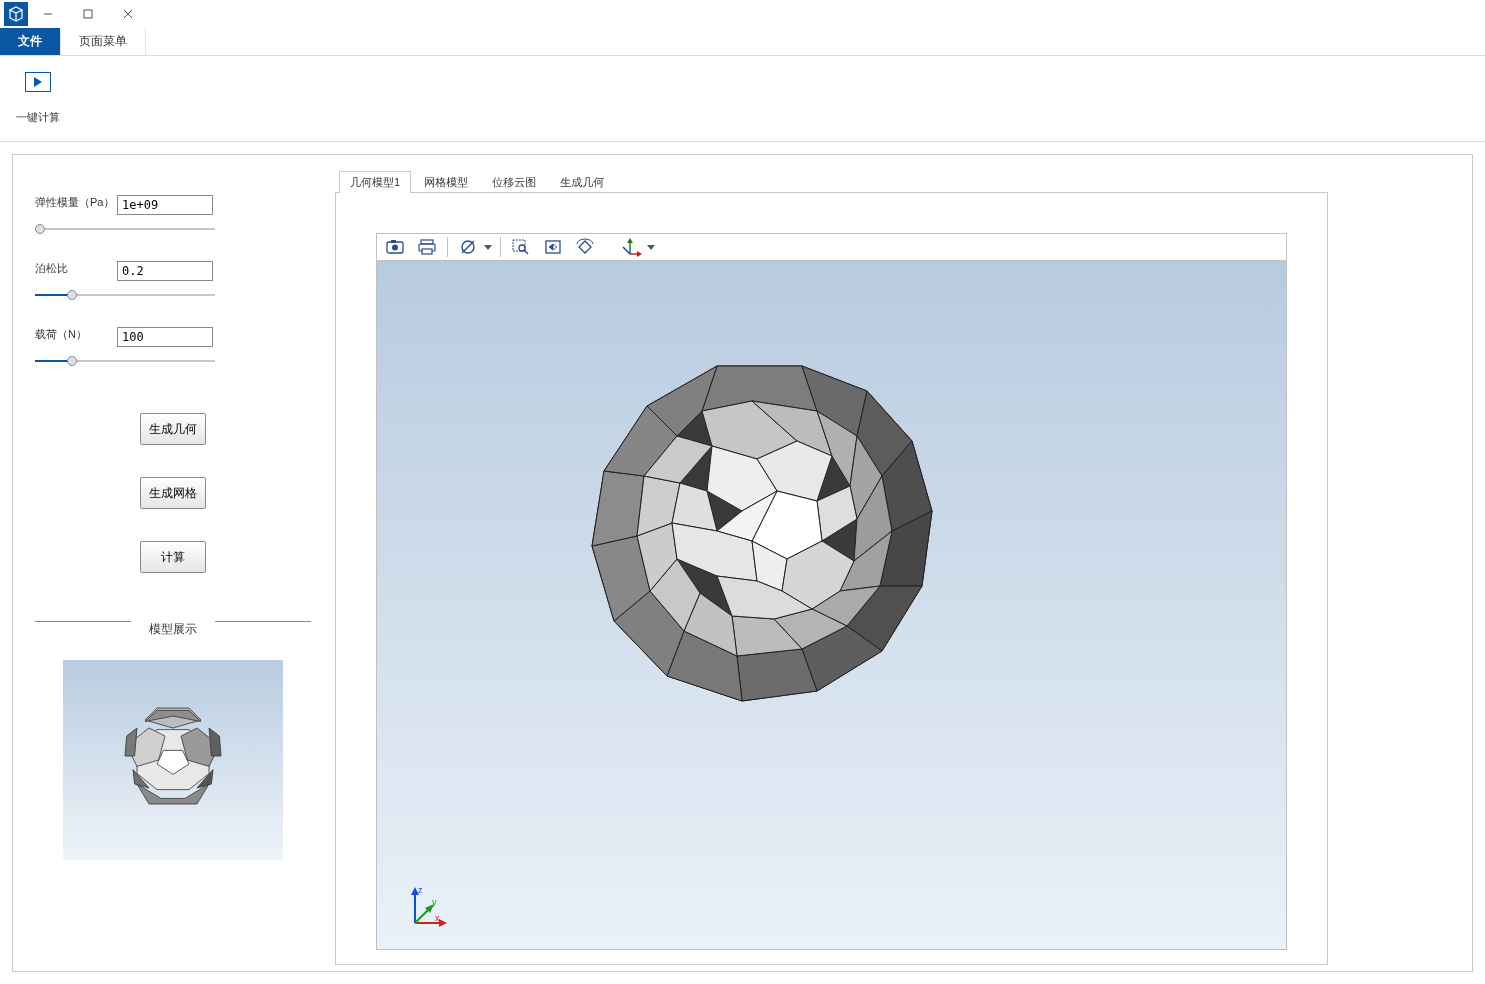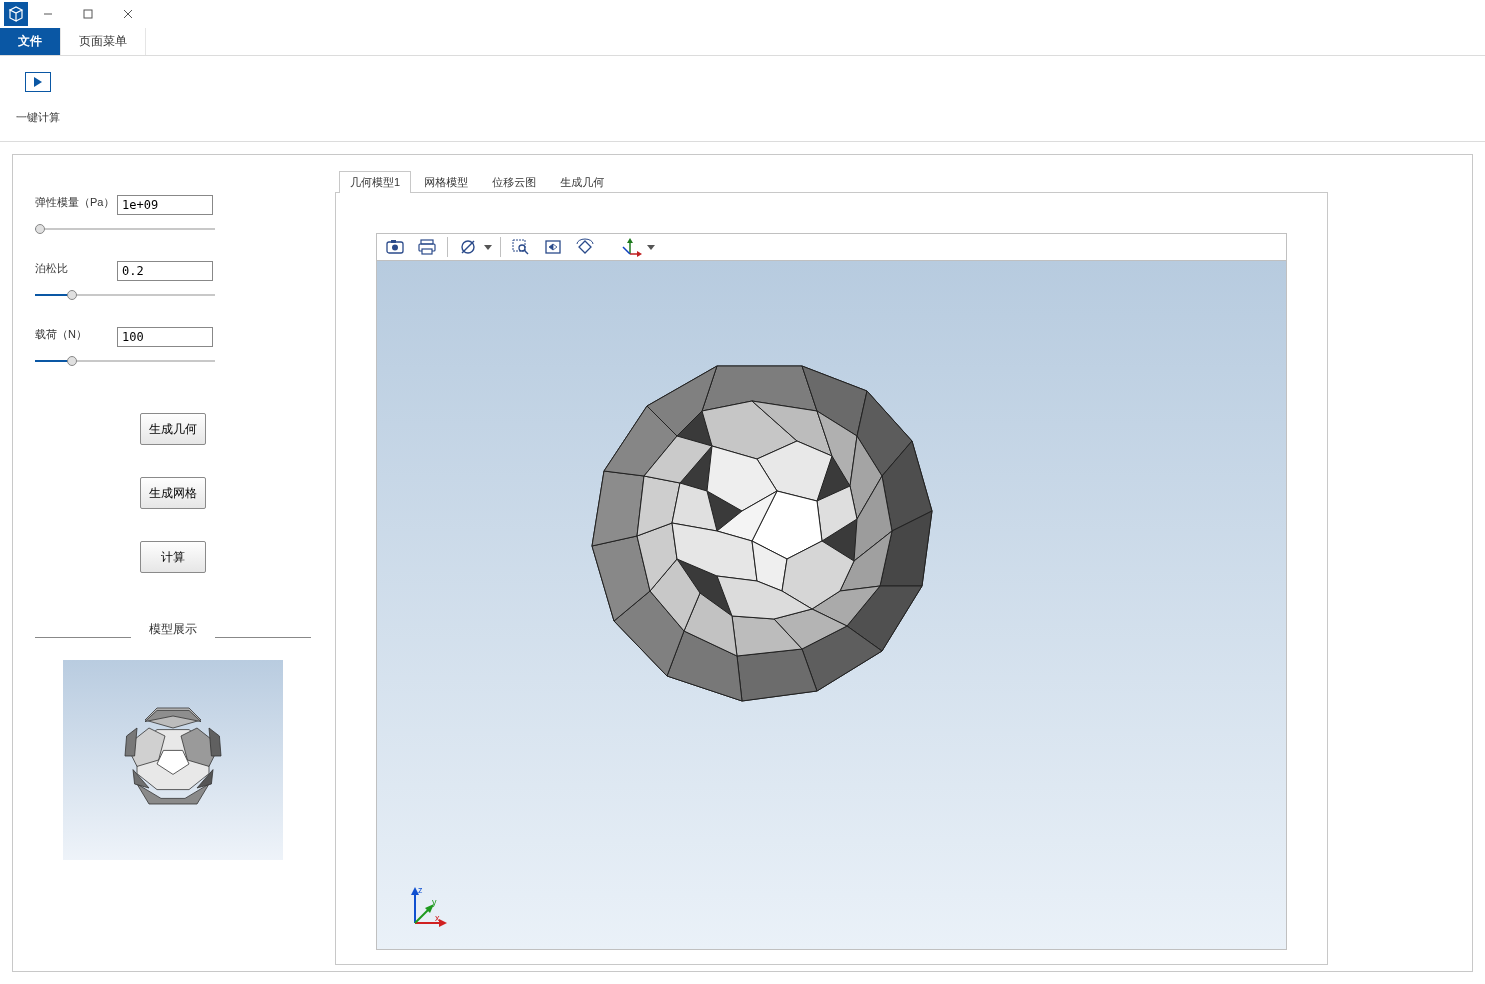--- a/index.html
+++ b/index.html
@@ -168,21 +168,21 @@
     width: 66px;
     height: 32px;
     font-size: 12px;
     background: linear-gradient(#fefefe,#e6e6e6);
     border: 1px solid #8a8a8a;
     border-radius: 2px;
     cursor: pointer;
   }
   .section-div {
     margin-top: 48px;
-    display: flex; align-items: flex-end;
+    display: flex; align-items: flex-start;
     gap: 18px;
   }
   .section-div .line { flex: 1; height: 1px; background: #888; }
   .section-div .lbl { font-size: 12px; color: #333; }
   .thumb-preview {
     margin: 22px auto 0;
     width: 220px; height: 200px;
     background: linear-gradient(#b9cce0,#eef3f9);
     display: flex; align-items: center; justify-content: center;
   }

